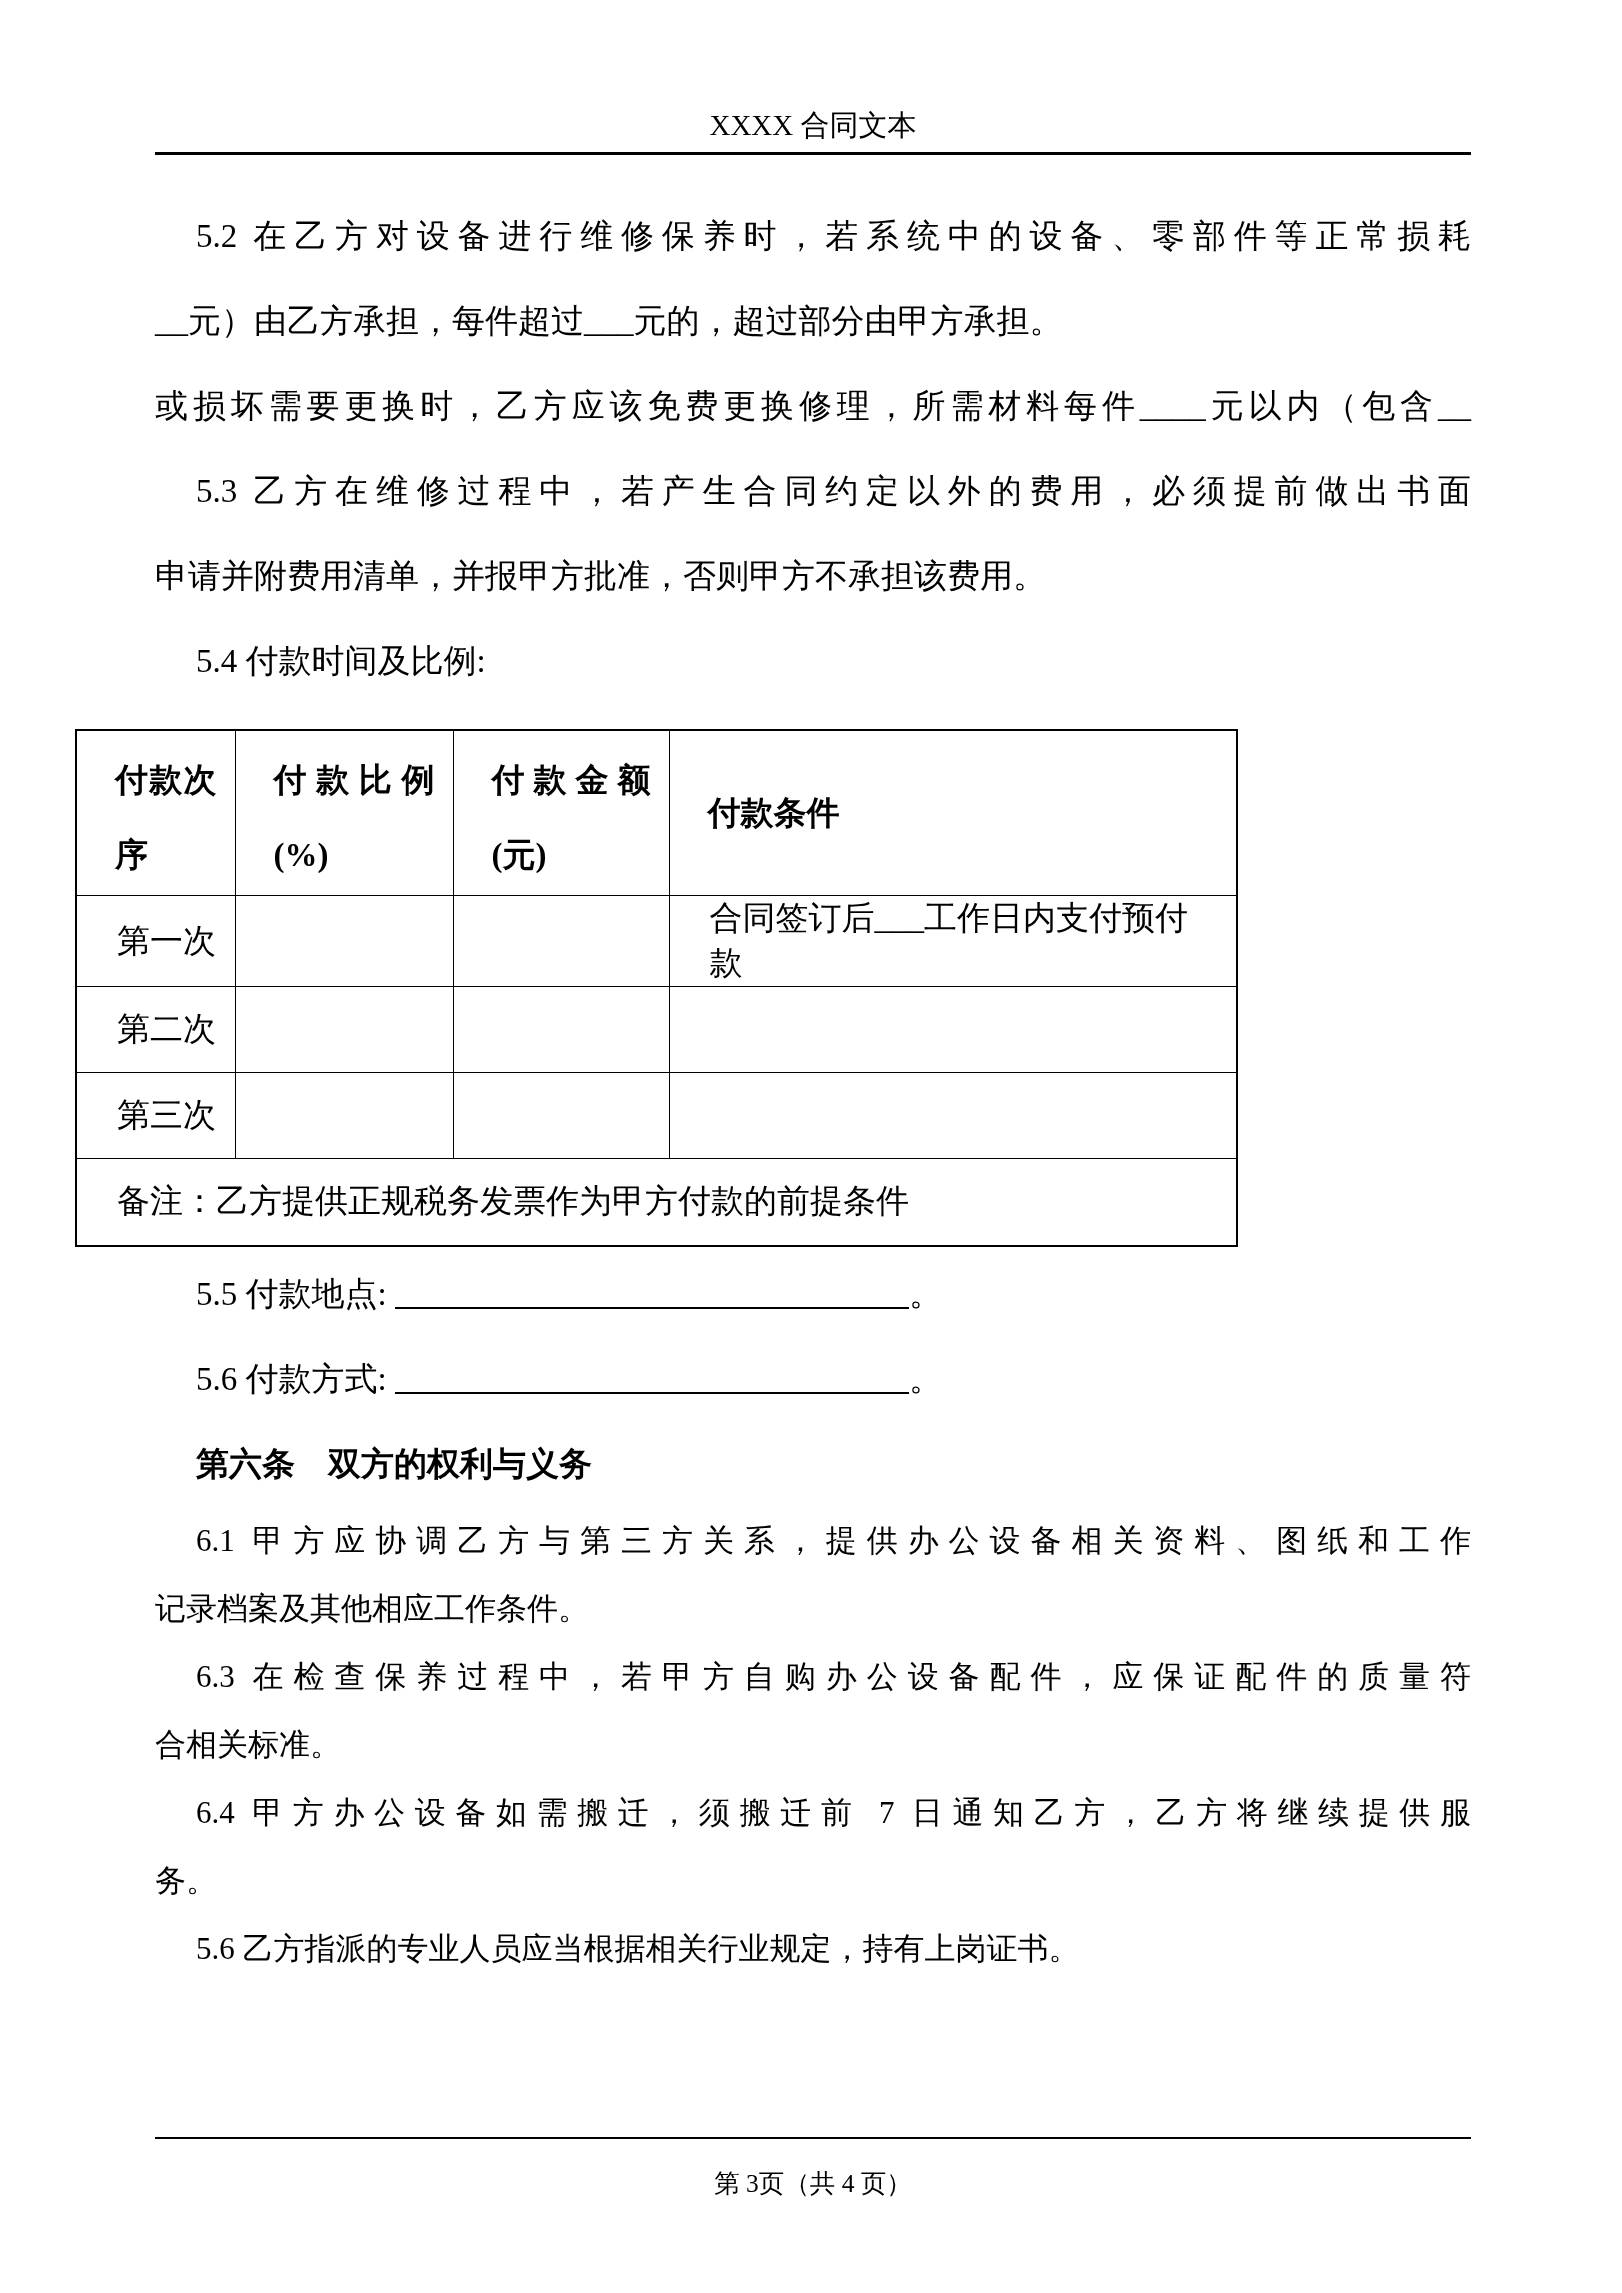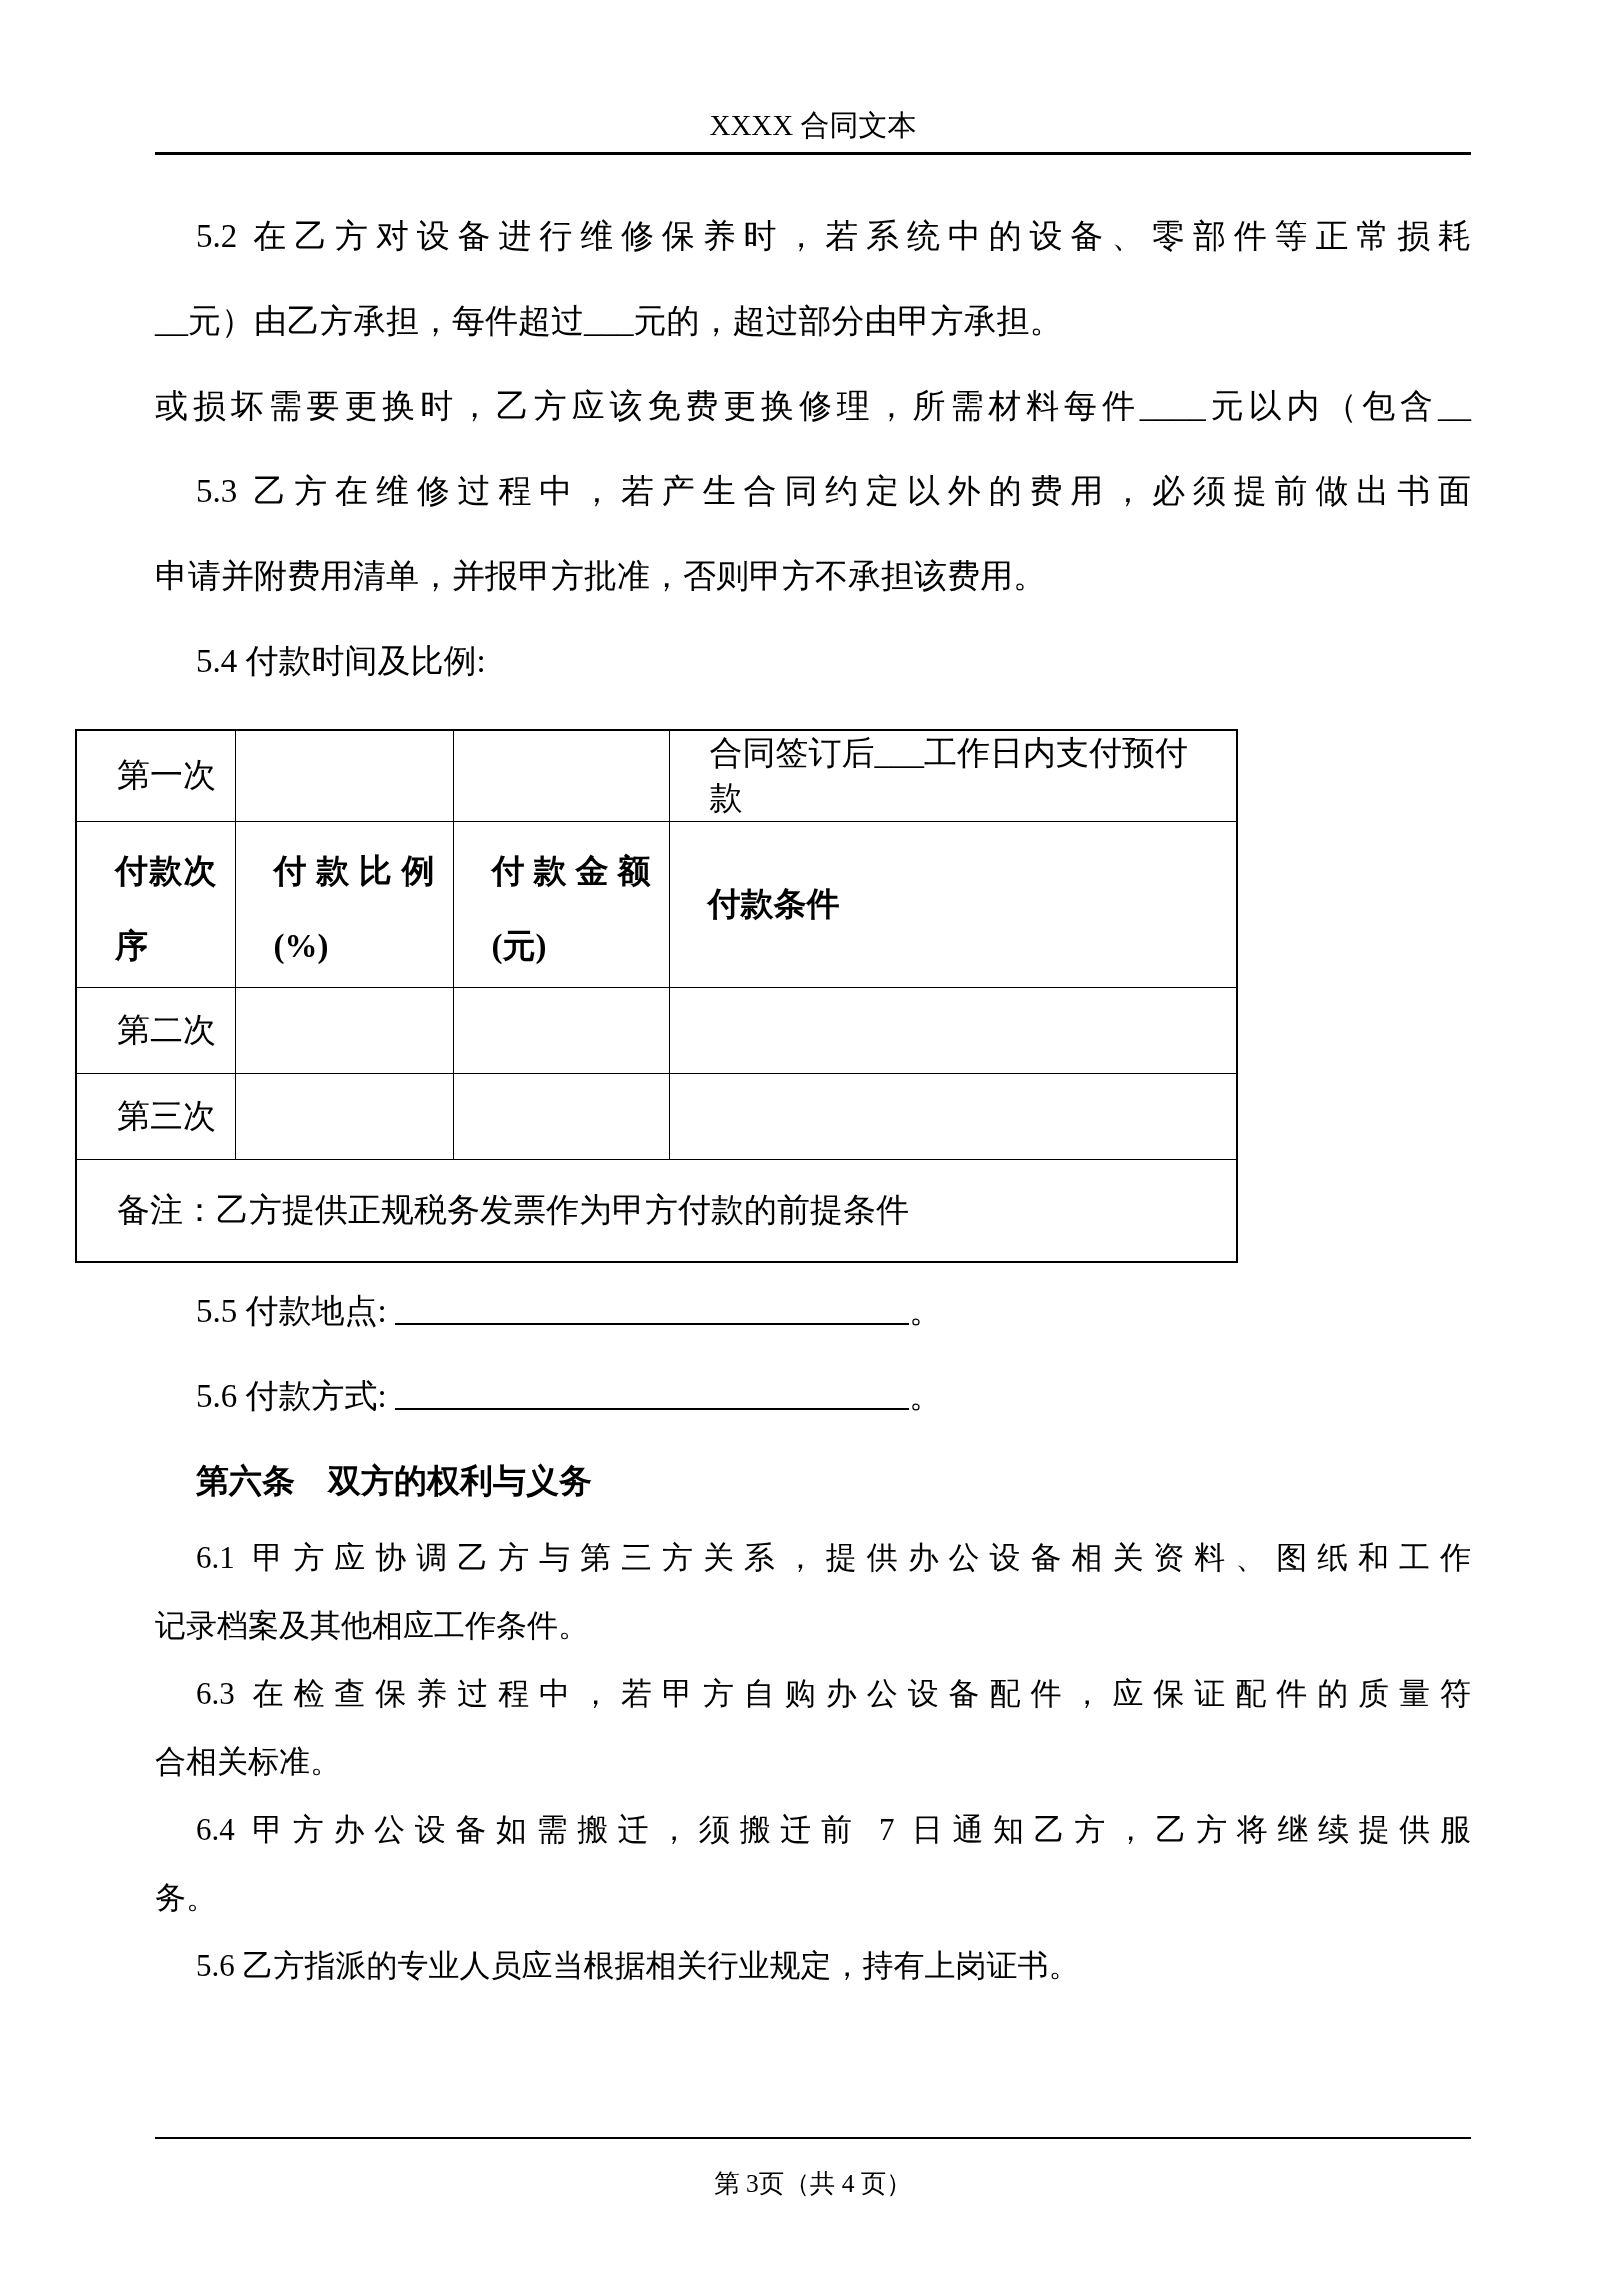--- a/index.html
+++ b/index.html
@@ -42,21 +42,21 @@
   }
   .th-line  { text-align:justify; text-align-last:justify; line-height:75px; }
   .th-line2 { text-align:left; text-align-last:auto; line-height:75px; }
   .pay-table th.th-middle { vertical-align:middle; padding-top:0; }
   .th-single { text-align:left; text-align-last:auto; line-height:40px; }
   .pay-table td {
     height:86px; box-sizing:border-box;
     vertical-align:middle; text-align:left;
     padding:0 16.4px 0 40px;
   }
-  .pay-table tr.remark-row td { height:103px; }
+  .pay-table tr.remark-row td { height:87px; }
 
   
   .blank {
     display:inline-block;
     width:514px; height:36px;
     border-bottom:2.7px solid #000;
     vertical-align:-3.6px;
   }
 
   
@@ -96,41 +96,41 @@
 
   <table class="pay-table">
     <colgroup>
       <col style="width:159px">
         <col style="width:218px">
         <col style="width:216px">
         <col style="width:568px">
     </colgroup>
     <tbody>
         <tr>
-      <td>第一次</td>
-      <td></td>
-      <td></td>
-      <td>合同签订后___工作日内支付预付款</td>
-    </tr>
-    <tr>
       <th>
         <div class="th-line">付款次</div>
         <div class="th-line2">序</div>
       </th>
       <th>
         <div class="th-line">付款比例</div>
         <div class="th-line2">(%)</div>
       </th>
       <th>
         <div class="th-line">付款金额</div>
         <div class="th-line2">(元)</div>
       </th>
       <th class="th-middle">
         <div class="th-single">付款条件</div>
       </th>
+    </tr>
+    <tr>
+      <td>第一次</td>
+      <td></td>
+      <td></td>
+      <td>合同签订后___工作日内支付预付款</td>
     </tr>
     <tr>
       <td>第二次</td>
       <td></td>
       <td></td>
       <td></td>
     </tr>
     <tr>
       <td>第三次</td>
       <td></td>

